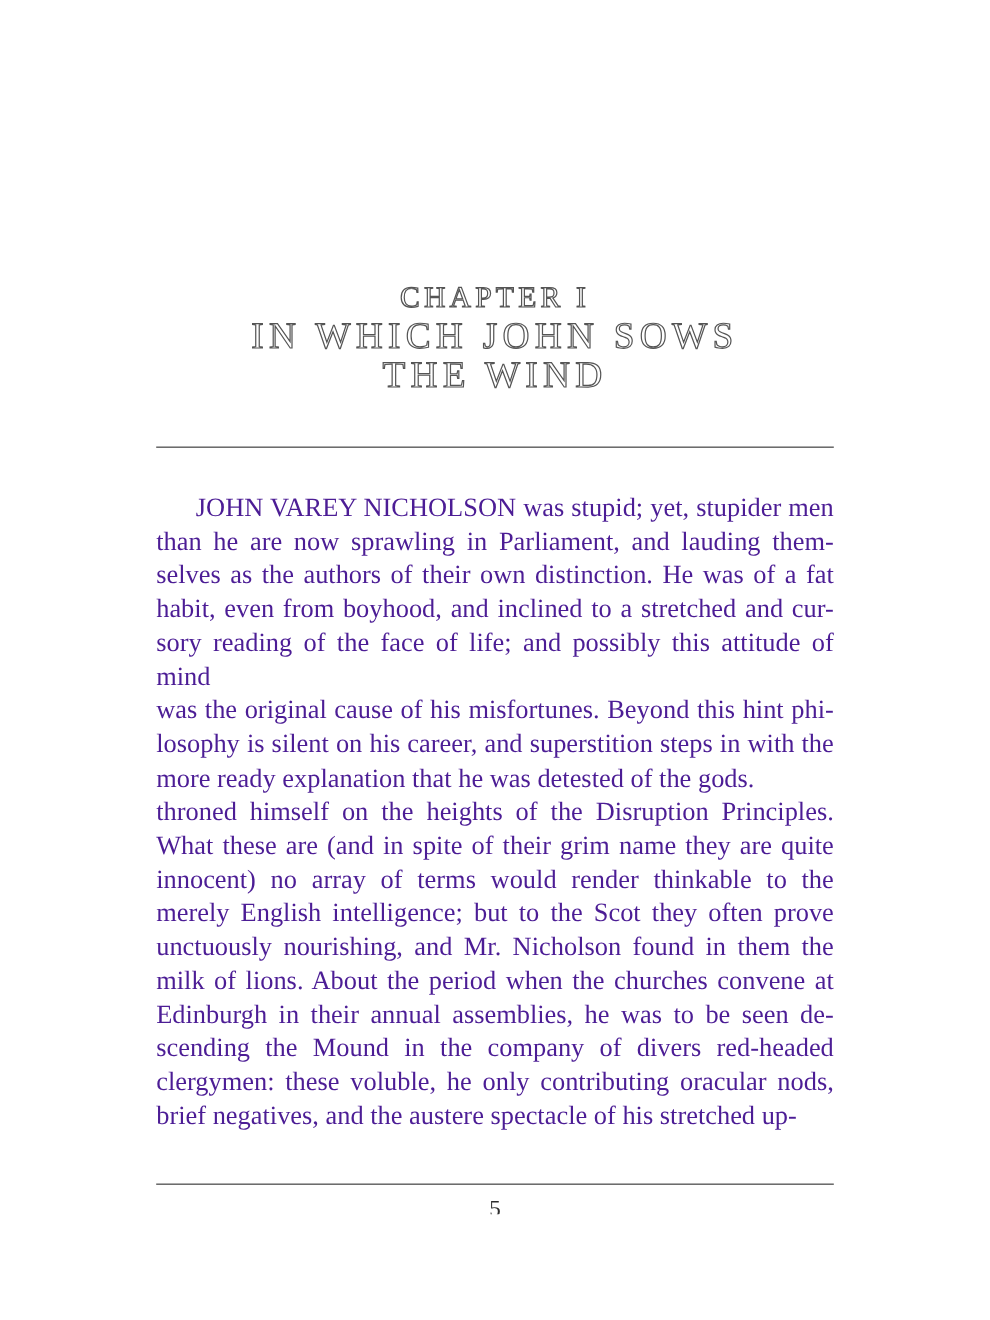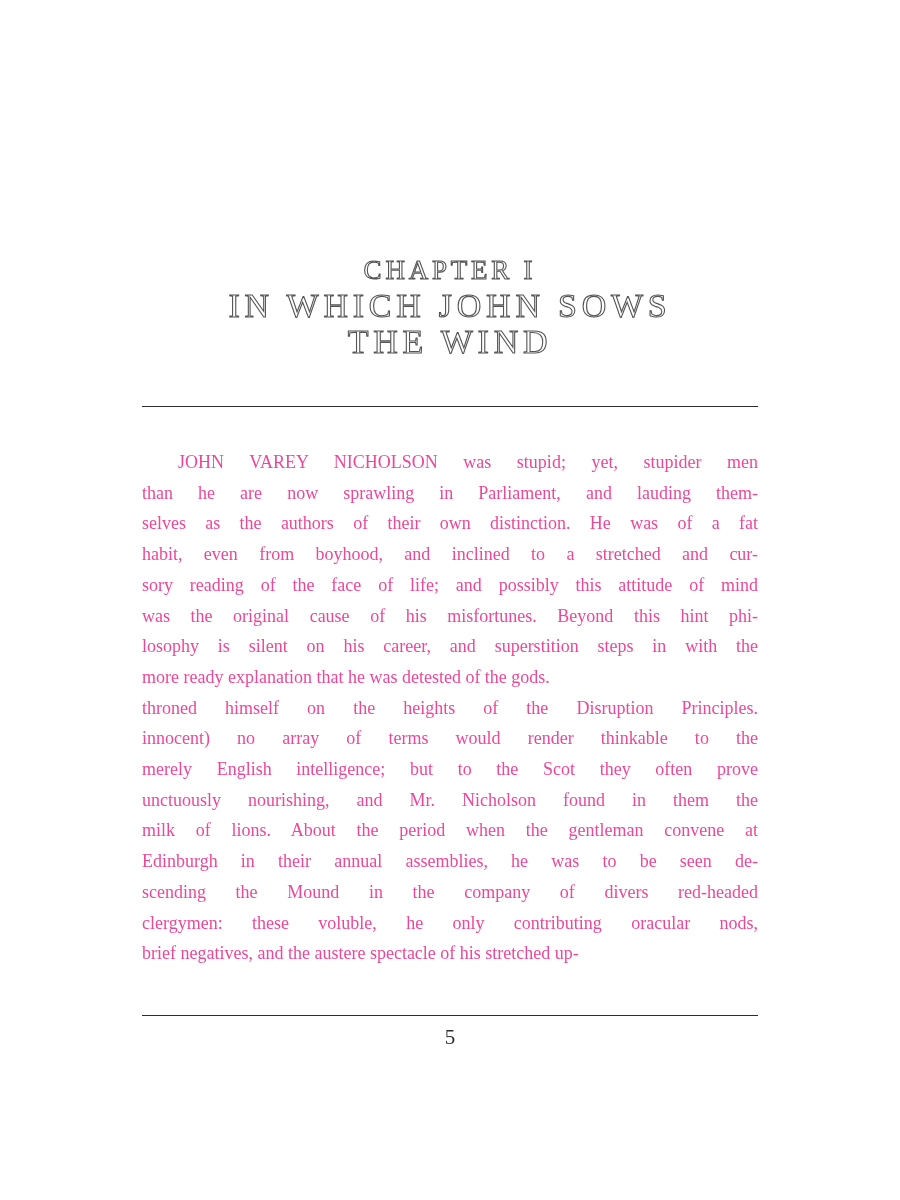--- a/index.html
+++ b/index.html
@@ -41,23 +41,23 @@
     border: none;
     border-top: 1.6px solid #2e2e2e;
     height: 0;
     width: 616px;
     margin: 0 auto;
   }
   .rule-top { margin-top: 46px; }
   .rule-bottom { margin-top: 46px; }
   .body-text {
     margin-top: 40px;
-    font-size: 18px;
+    font-size: 24px;
     line-height: 30.7px;
-    color: #ec4899;
+    color: #4c1d95;
   }
   .paragraph { }
   .line {
     text-align: justify;
     text-align-last: justify;
     white-space: normal;
   }
   .line.last {
     text-align-last: left;
   }
@@ -91,24 +91,25 @@
           <div class="line">than he are now sprawling in Parliament, and lauding them-</div>
           <div class="line">selves as the authors of their own distinction. He was of a fat</div>
           <div class="line">habit, even from boyhood, and inclined to a stretched and cur-</div>
           <div class="line">sory reading of the face of life; and possibly this attitude of mind</div>
           <div class="line">was the original cause of his misfortunes. Beyond this hint phi-</div>
           <div class="line">losophy is silent on his career, and superstition steps in with the</div>
           <div class="line last">more ready explanation that he was detested of the gods.</div>
         </div>
         <div class="paragraph">
           <div class="line">throned himself on the heights of the Disruption Principles.</div>
+          <div class="line">What these are (and in spite of their grim name they are quite</div>
           <div class="line">innocent) no array of terms would render thinkable to the</div>
           <div class="line">merely English intelligence; but to the Scot they often prove</div>
           <div class="line">unctuously nourishing, and Mr. Nicholson found in them the</div>
-          <div class="line">milk of lions. About the period when the gentleman convene at</div>
+          <div class="line">milk of lions. About the period when the churches convene at</div>
           <div class="line">Edinburgh in their annual assemblies, he was to be seen de-</div>
           <div class="line">scending the Mound in the company of divers red-headed</div>
           <div class="line">clergymen: these voluble, he only contributing oracular nods,</div>
           <div class="line last">brief negatives, and the austere spectacle of his stretched up-</div>
         </div>
       </div>
 
     <hr class="rule rule-bottom">
 
     <div class="page-number">5</div>

